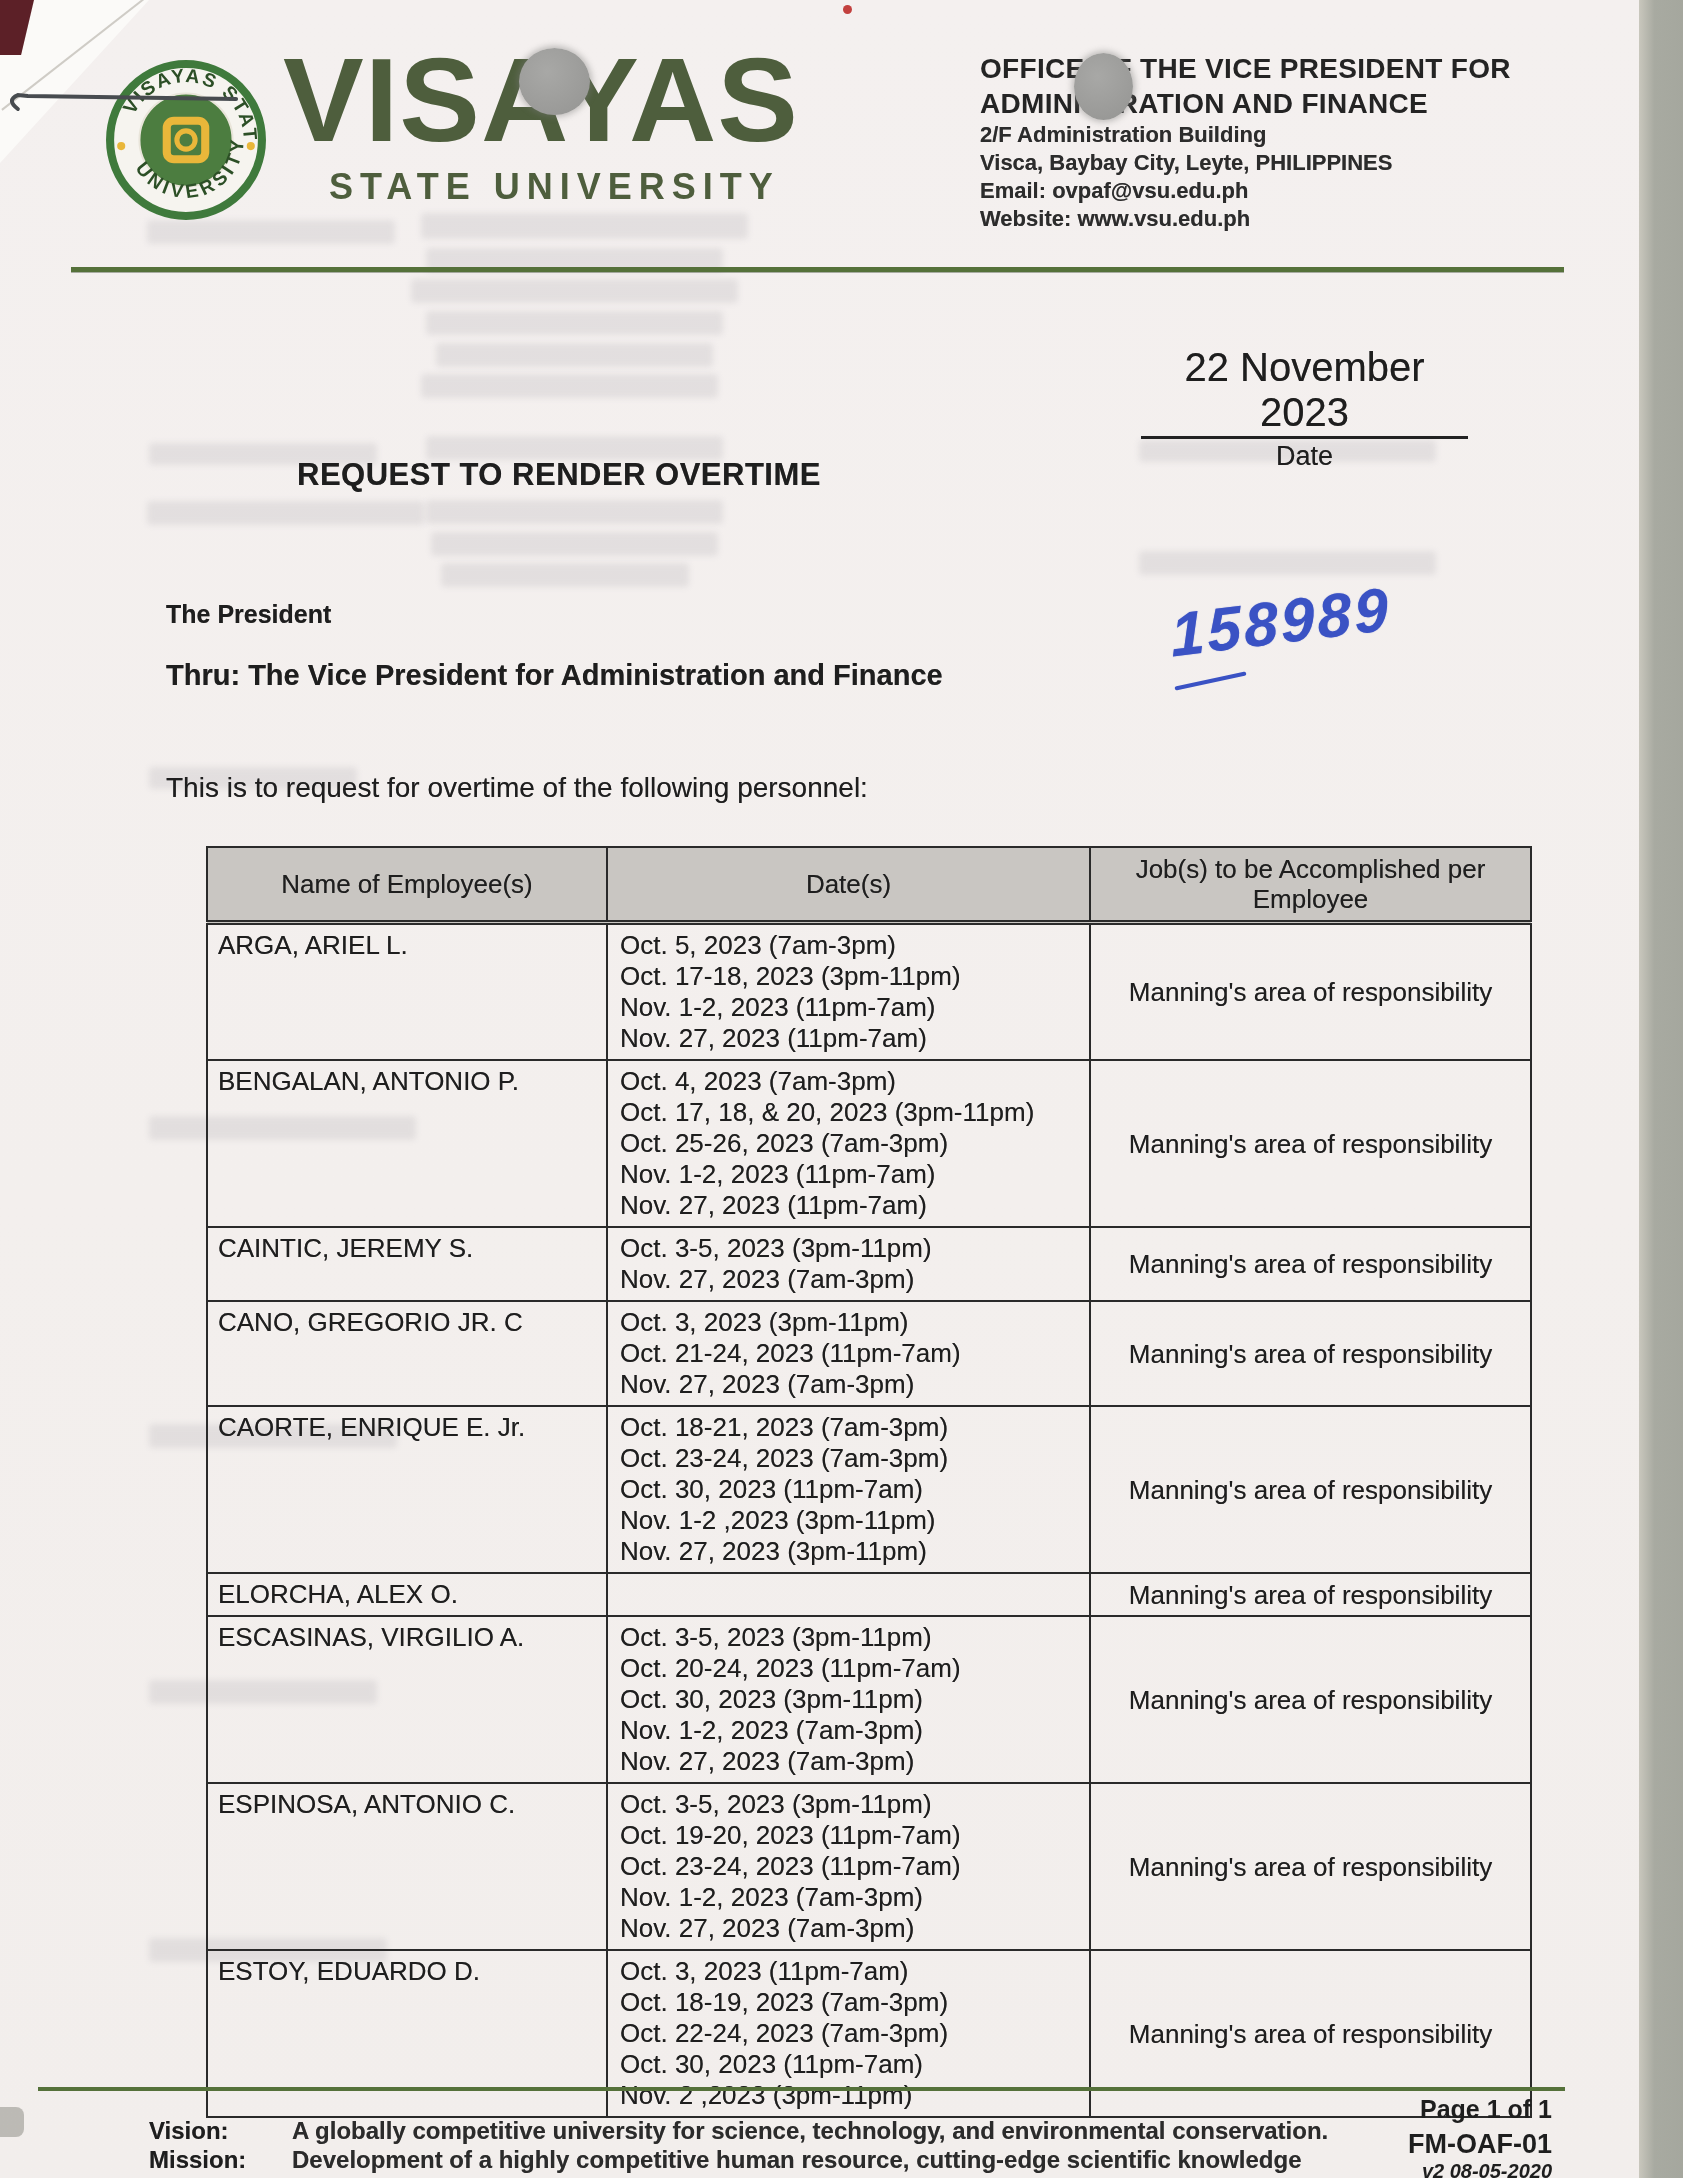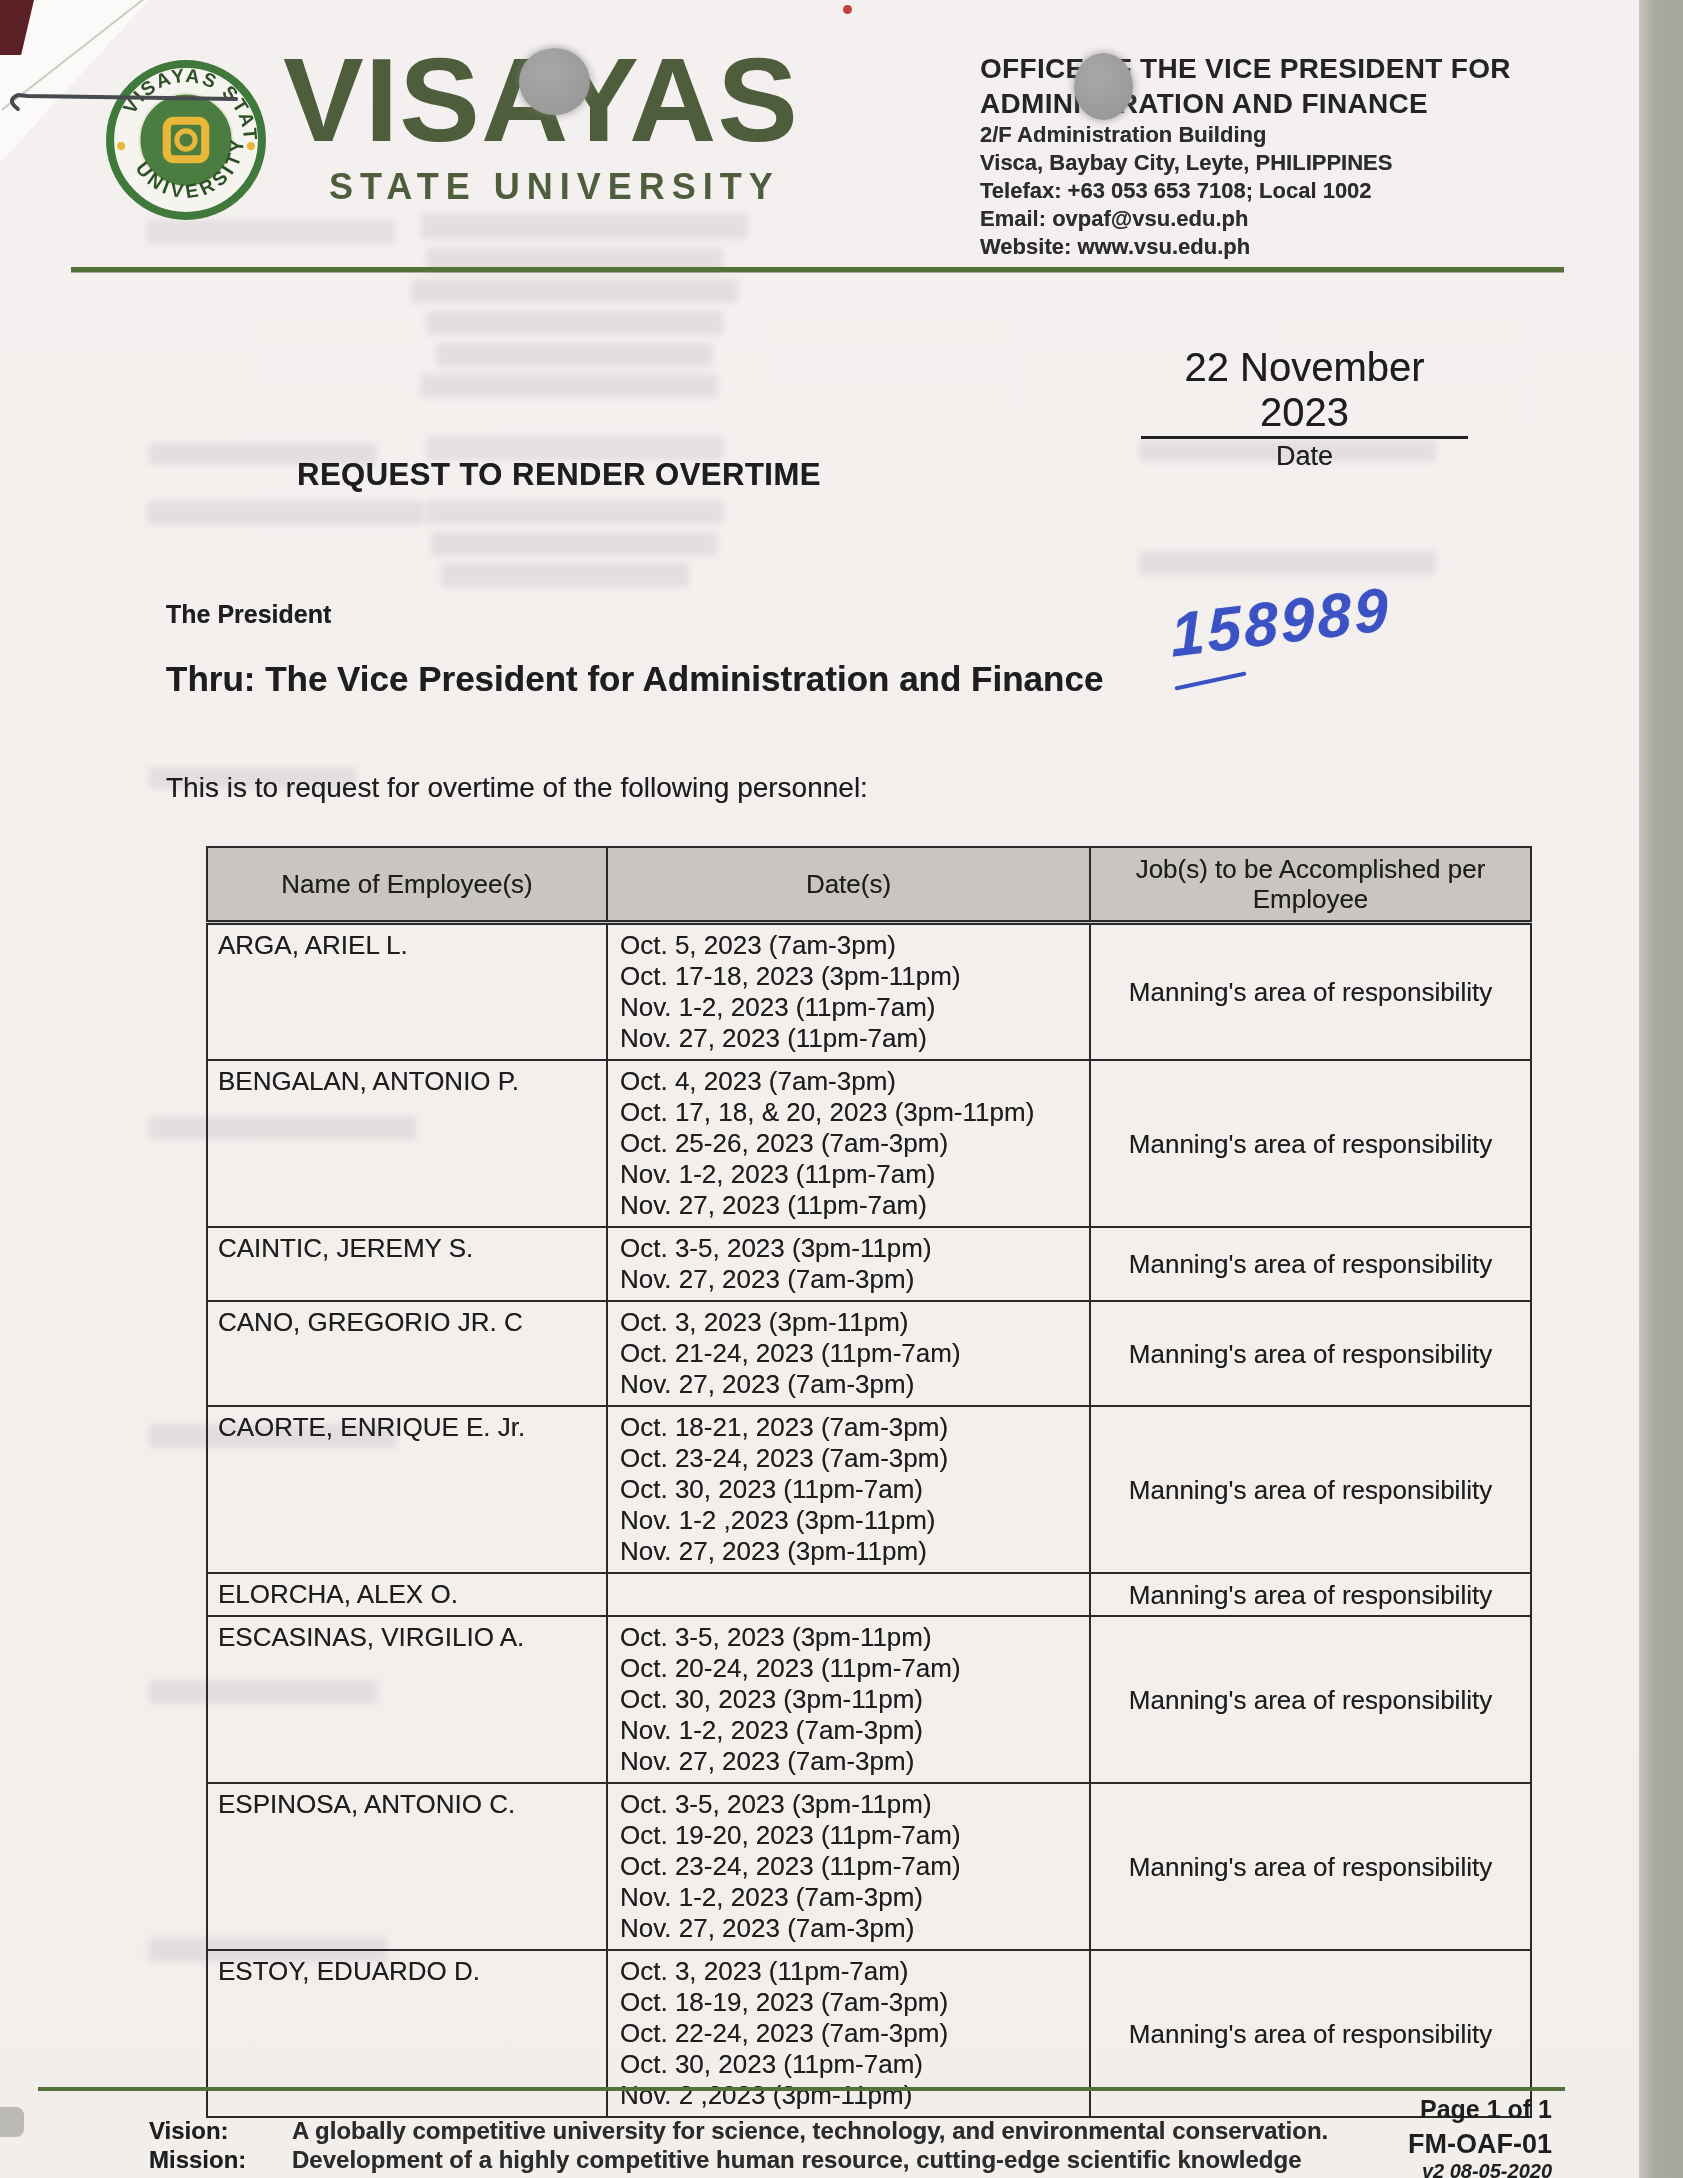--- a/index.html
+++ b/index.html
@@ -43,21 +43,21 @@
   .rule-top{position:absolute;left:71px;top:267px;width:1493px;height:5px;background:#55713a;box-shadow:0 1px 0 rgba(30,50,20,.35);}
 
   
   .doc-text{text-shadow:0 0 0.6px rgba(20,20,20,.55);}
   .date-block{position:absolute;left:1141px;top:345px;width:327px;text-align:center;}
   .date-value{display:inline-block;font-size:40px;border-bottom:3px solid #222;padding:0 6px 1px 6px;}
   .date-label{font-size:27px;margin-top:2px;}
   .title{position:absolute;left:297px;top:457px;width:1089px;
     font-size:31px;font-weight:bold;letter-spacing:0.5px;}
   .addressee{position:absolute;left:166px;top:560px;font-size:25px;font-weight:bold;margin-top:40px;}
-  .thru{position:absolute;left:166px;top:659px;font-size:35px;font-weight:bold;}
+  .thru{position:absolute;left:166px;top:659px;font-size:29px;font-weight:bold;}
   .intro{position:absolute;left:166px;top:772px;font-size:28px;}
   .handwriting{position:absolute;left:1170px;top:592px;font-size:61px;line-height:61px;
     font-style:italic;font-weight:bold;color:#3a52c4;letter-spacing:3px;
     transform:rotate(-7deg) skewX(-4deg);text-shadow:0 0 1px rgba(58,82,196,.6);}
   .hand-underline{position:absolute;left:1174px;top:679px;width:73px;height:4px;
     background:#3a52c4;transform:rotate(-12deg);border-radius:2px;}
 
   
   .ot-table{position:absolute;left:206px;top:846px;width:1324px;border-collapse:collapse;table-layout:fixed;}
   .ot-table th,.ot-table td{border:2px solid #2a2a2a;}
@@ -141,21 +141,20 @@
 
   <div class="wordmark">VISAYAS</div>
   <div class="wordmark-sub">STATE UNIVERSITY</div>
 
   <div class="office">
     <div class="office-line">OFFICE OF THE VICE PRESIDENT FOR</div>
     <div class="office-line">ADMINISTRATION AND FINANCE</div>
     <div class="addr">
       <div>2/F Administration Building</div>
       <div>Visca, Baybay City, Leyte, PHILIPPINES</div>
-      <div>Telefax: +63 053 653 7108; Local 1002</div>
       <div>Email: ovpaf@vsu.edu.ph</div>
       <div>Website: www.vsu.edu.ph</div>
     </div>
   </div>
 
   <div class="hole hole1"></div>
   <div class="hole hole2"></div>
   <div class="rule-top"></div>
 
   <div class="date-block doc-text">

